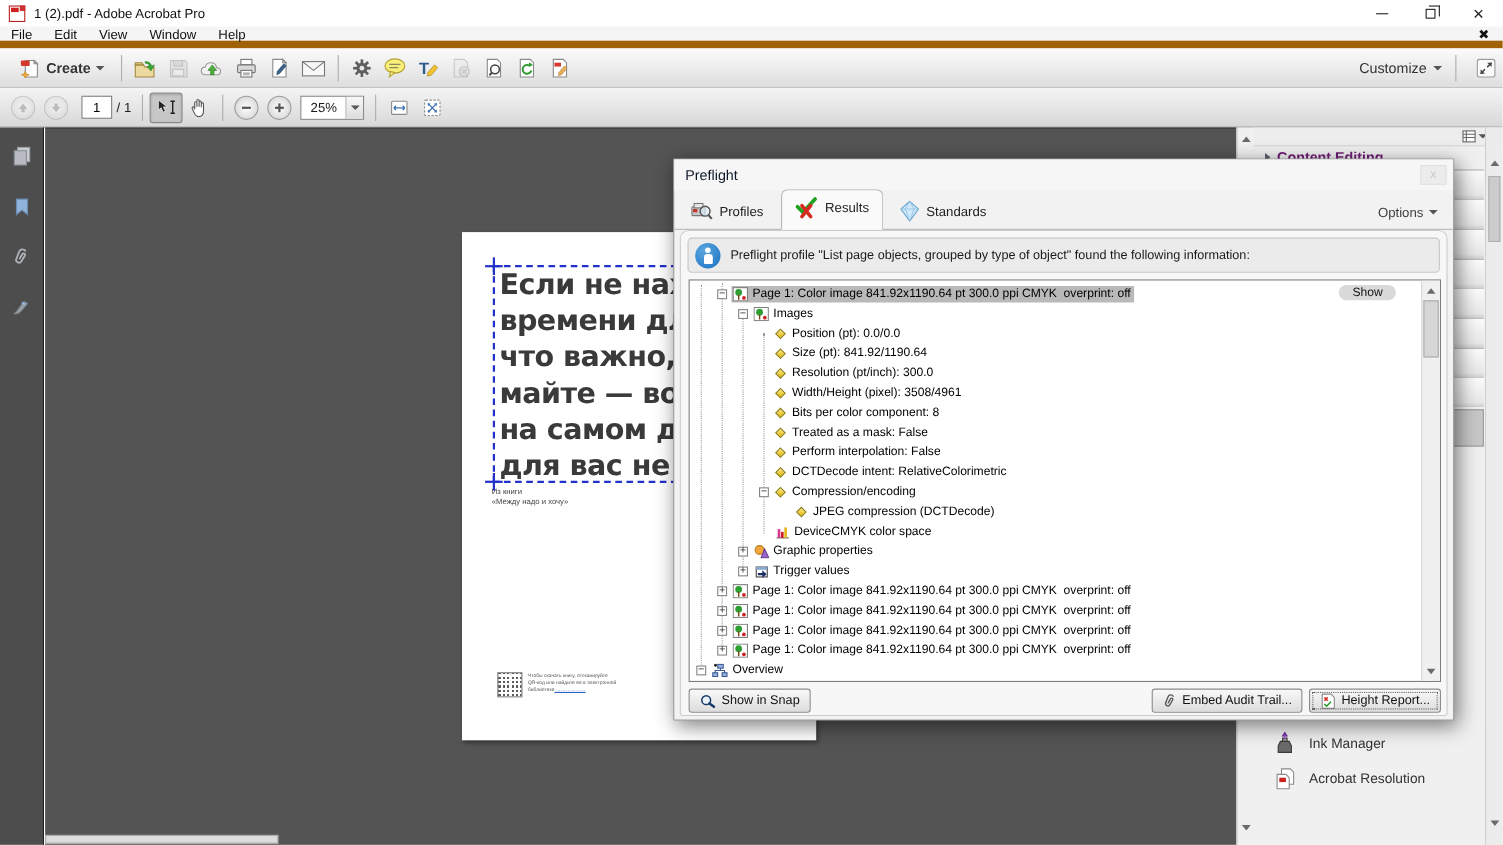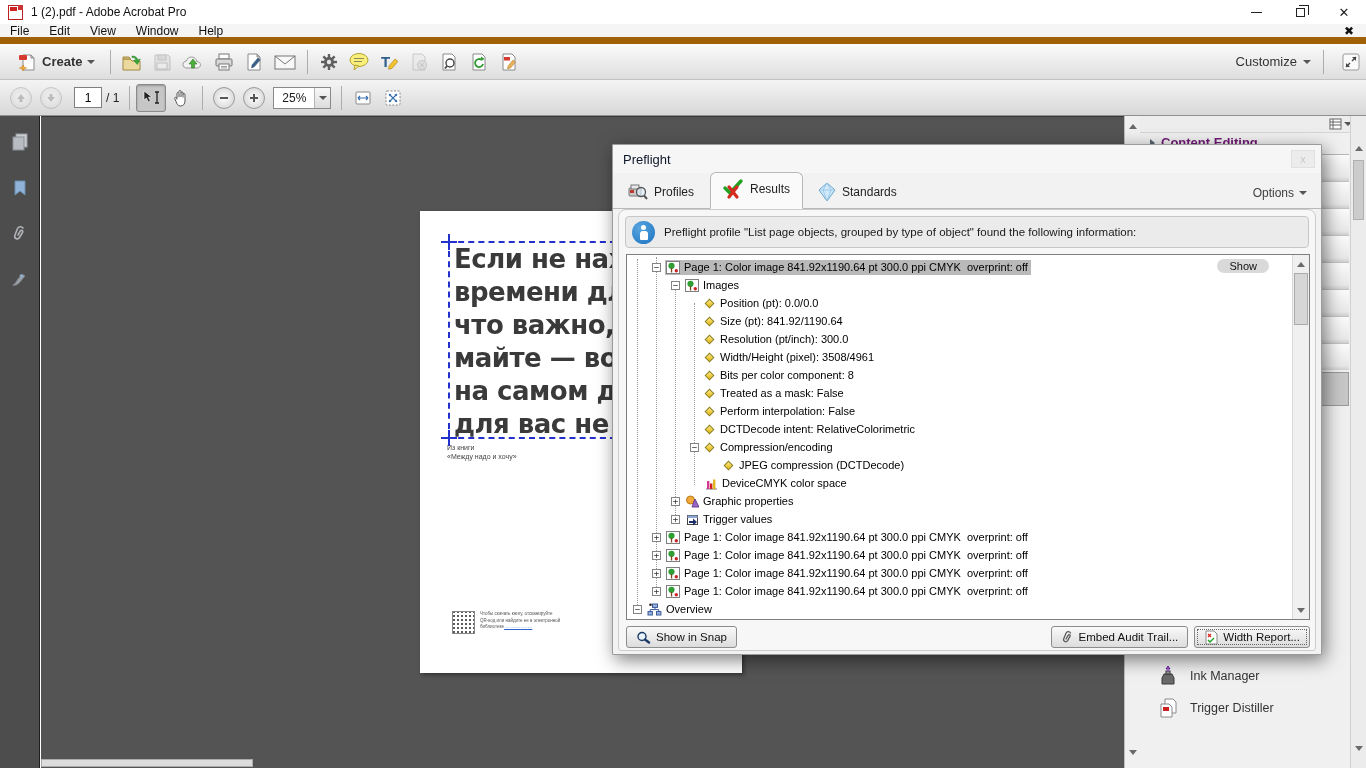--- a/index.html
+++ b/index.html
@@ -473,21 +473,21 @@
         <span class="lbl">Ink Manager</span>
       </div>
       <div class="panel-tool">
         <span>
           <svg width="20" height="22" viewBox="0 0 20 22">
             <path d="M7 2h8l3 3v11H7z" fill="#fff" stroke="#8a8a8a"></path>
             <path d="M3 7h8l3 3v10H3z" fill="#fff" stroke="#8a8a8a"></path>
             <rect x="5" y="10" width="6" height="4" fill="#cc2222"></rect>
           </svg>
         </span>
-        <span class="lbl">Trigger Distiller</span>
+        <span class="lbl">Acrobat Resolution</span>
       </div>
     </div>
   <div id="panel-vscroll">
     <div class="scroll-arrow" style="top:24px">
         <div class="tri-up"></div>
       </div>
     <div class="thumb"></div>
     <div class="scroll-arrow" style="bottom:12px">
         <div class="tri-down"></div>
       </div>
@@ -645,17 +645,17 @@
         <span>Embed Audit Trail...</span>
       </div>
       <div class="dlg-btn focused">
         <span>
             <svg width="14" height="15" viewBox="0 0 14 15">
               <path d="M2 1h8l3 3v10H2z" fill="#fff" stroke="#8a8a8a"></path>
               <path d="M4 4l3 3M7 4L4 7" stroke="#d42a20" stroke-width="1.4"></path>
               <path d="M4 10l2 2 4-4" fill="none" stroke="#21a121" stroke-width="1.4"></path>
             </svg>
           </span>
-        <span>Width Report...</span>
+        <span>Height Report...</span>
       </div>
     </div>
   </div>
 </div>
 
 </body></html>

